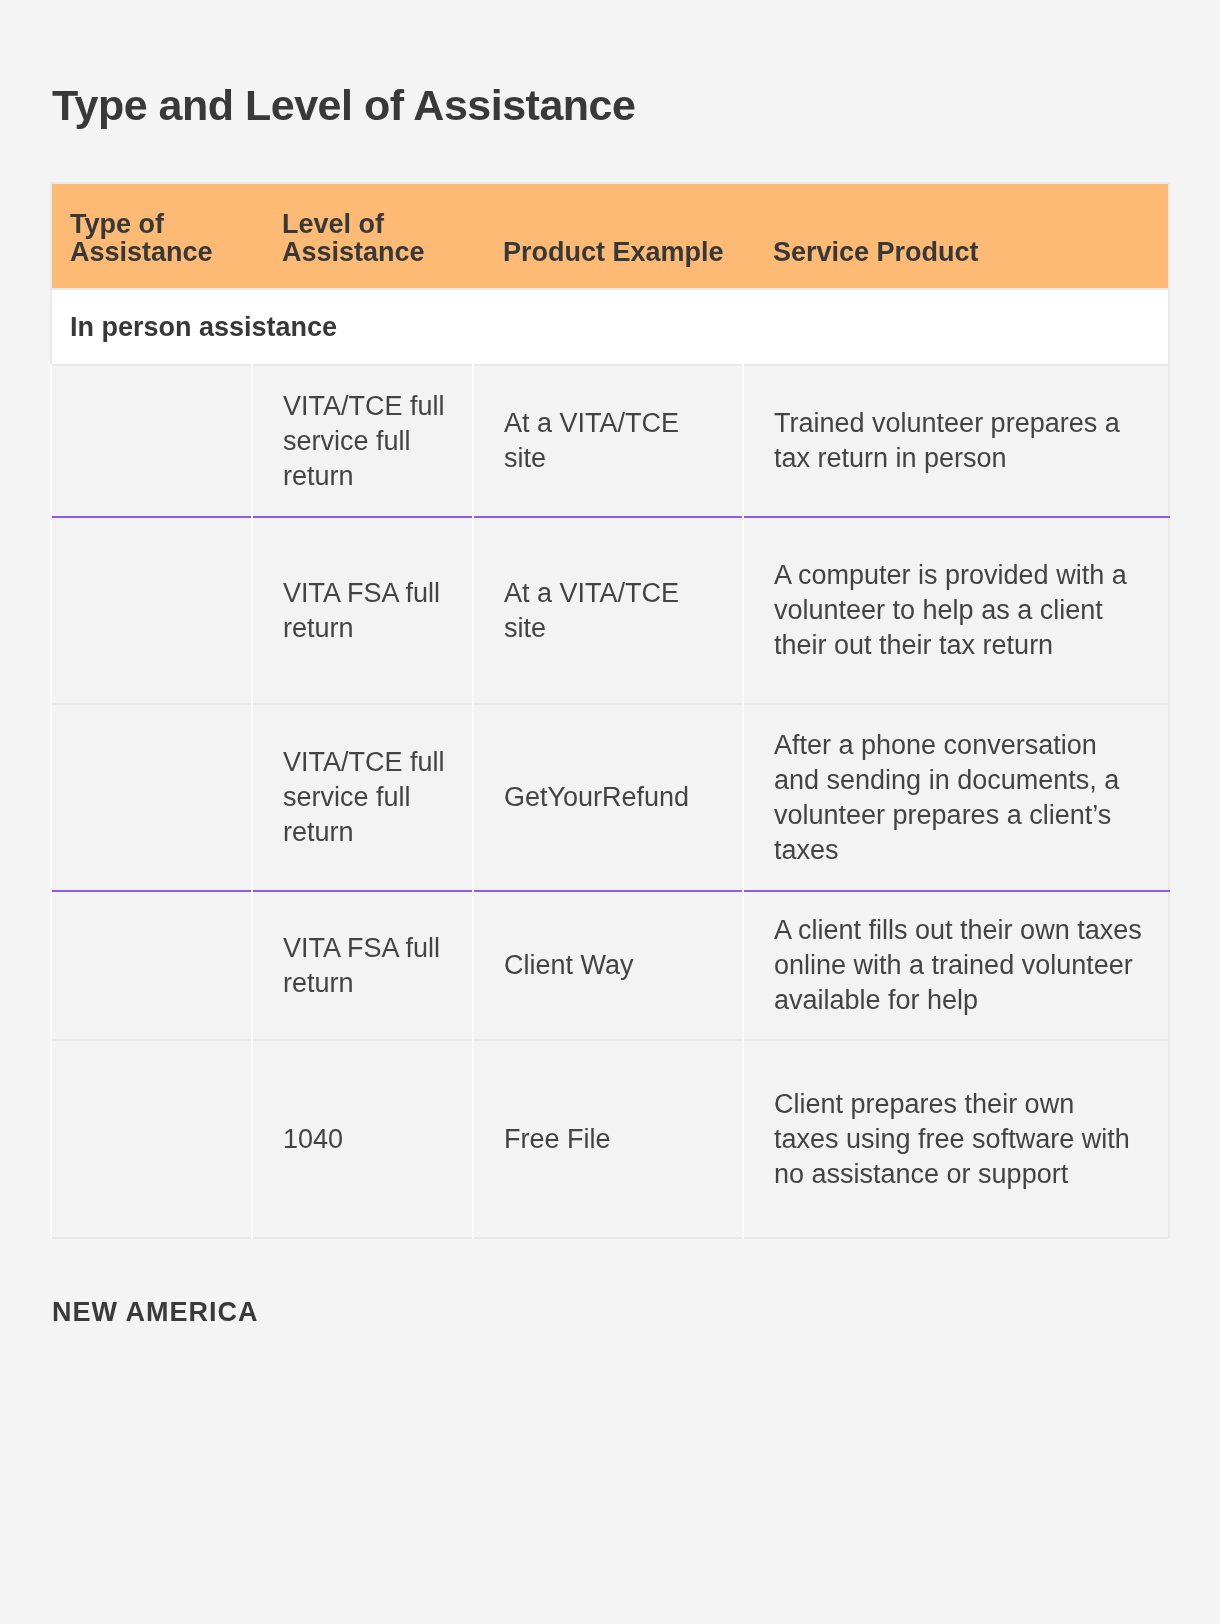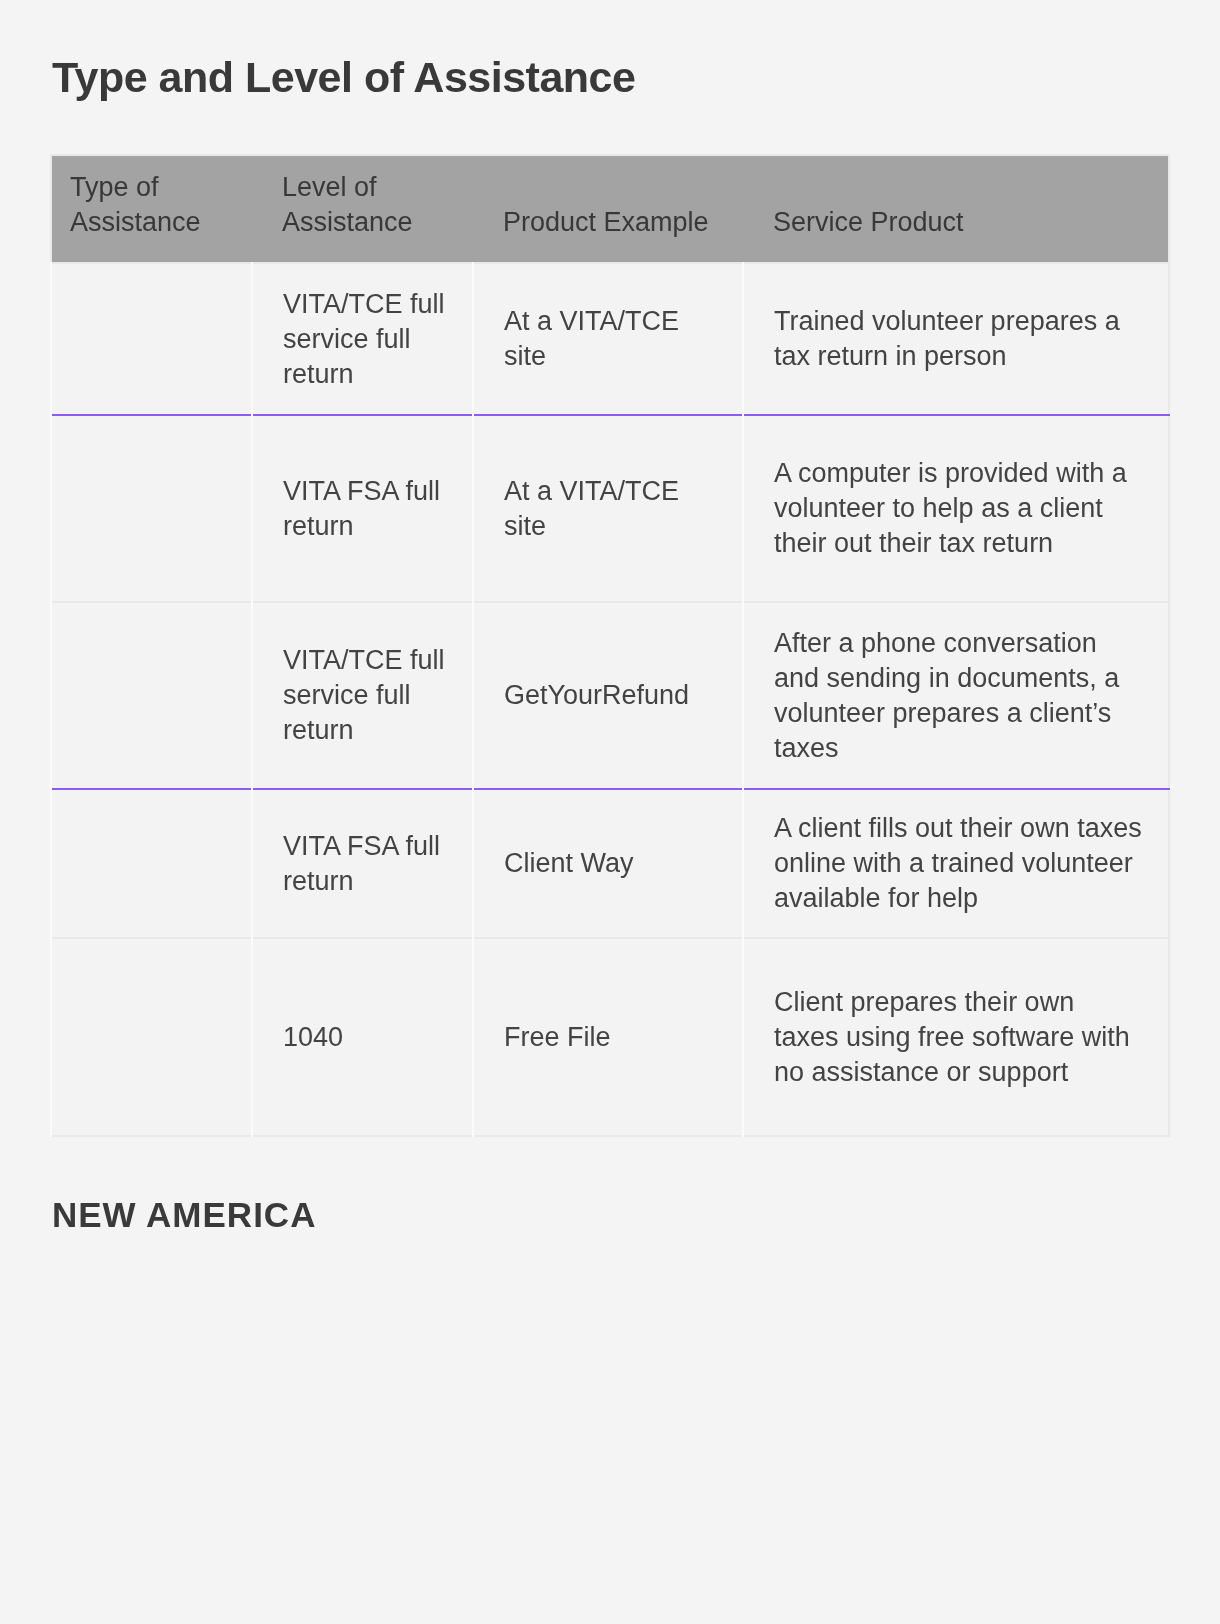--- a/index.html
+++ b/index.html
@@ -11,20 +11,21 @@
   }
   .page {
     position: relative;
     width: 1220px;
     height: 1624px;
     background: #f4f4f4;
     overflow: hidden;
   }
   .content {
     padding: 0 39px 0 50px;
+    margin-top: 28px;
   }
   .title {
     margin: 0;
     padding: 50px 0 0 2px;
     font-size: 43px;
     line-height: 54px;
     font-weight: bold;
     letter-spacing: -0.5px;
     color: #393939;
   }
@@ -47,24 +48,24 @@
   tr.data-row.after-white { border-top: 2px solid #e9e9e9; }
   tr.rh-a { height: 152px; }
   tr.rh-b { height: 187px; }
   tr.rh-c { height: 149px; }
   tr.rh-d { height: 198px; }
 
   th {
     text-align: left;
     vertical-align: bottom;
     font-size: 27px;
-    line-height: 35px;
-    font-weight: normal;
+    line-height: 28px;
+    font-weight: bold;
     color: #383838;
-    background: #a3a3a3;
+    background: #fdba74;
     padding: 14px 18px 22px 30px;
   }
   th.first { padding-left: 18px; }
 
   td.section-cell {
     background: #ffffff;
     font-size: 27px;
     font-weight: bold;
     color: #383838;
     padding: 0 18px;
@@ -76,21 +77,21 @@
     line-height: 35px;
     color: #434343;
     vertical-align: middle;
     padding: 20px 24px 20px 30px;
     border-left: 2px solid #fbfbfb;
   }
   td.data.empty { padding: 0; }
 
   .footer {
     margin: 58px 0 0 2px;
-    font-size: 35px;
+    font-size: 27px;
     font-weight: bold;
     letter-spacing: 1px;
     color: #3a3a3a;
   }
 </style>
 </head>
 <body>
 
 <div class="page">
   <div class="content">
@@ -106,20 +107,23 @@
       </colgroup>
 
       <tbody>
           <tr class="header-row">
         <th class="first">Type of Assistance</th>
         <th>Level of Assistance</th>
         <th>Product Example</th>
         <th>Service Product</th>
       </tr>
 
+      <tr class="section-row">
+        <td class="section-cell" colspan="4">In person assistance</td>
+      </tr>
       <tr class="data-row after-white rh-a">
         <td class="data empty"></td>
         <td class="data">VITA/TCE full service full return</td>
         <td class="data">At a VITA/TCE site</td>
         <td class="data">Trained volunteer prepares a tax return in person</td>
       </tr>
       <tr class="data-row rh-b">
         <td class="data empty"></td>
         <td class="data">VITA FSA full return</td>
         <td class="data">At a VITA/TCE site</td>

